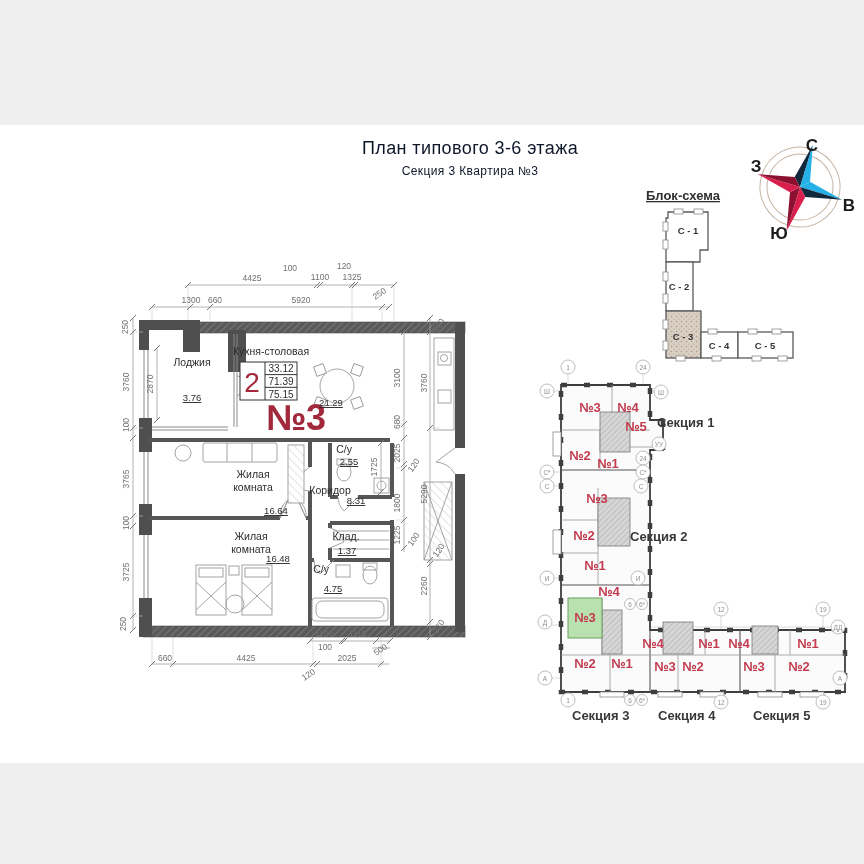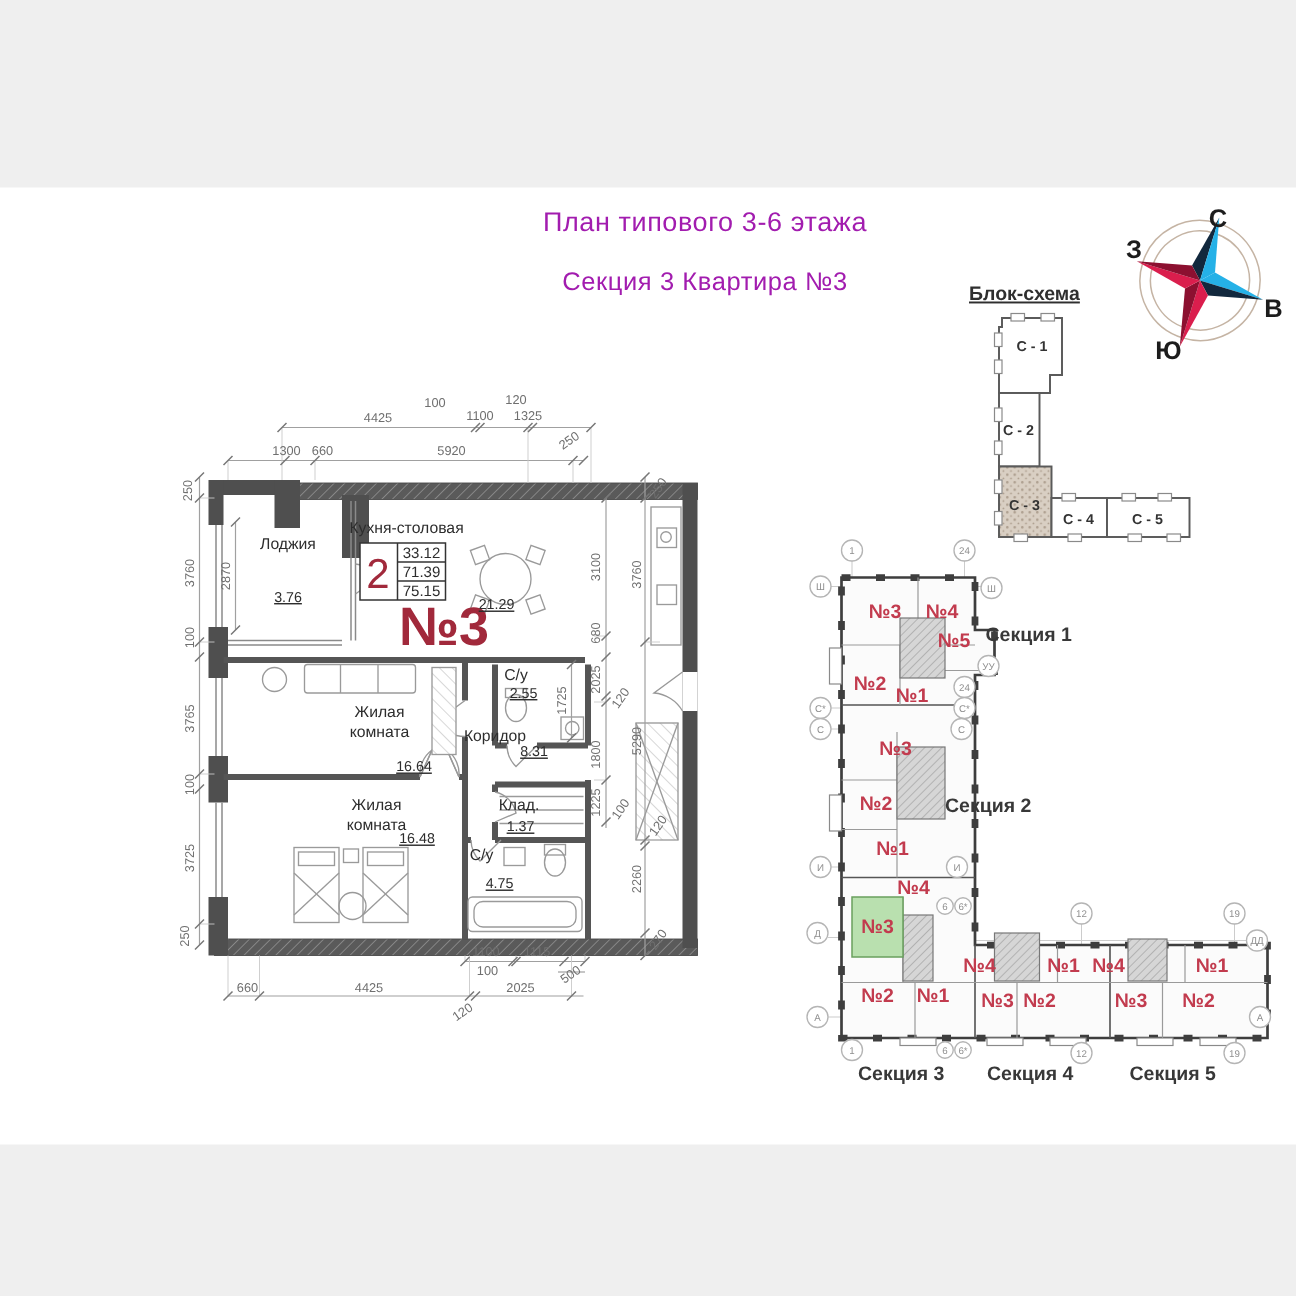--- a/index.html
+++ b/index.html
@@ -1,21 +1,21 @@
 <!DOCTYPE html>
 <html><head>
 <meta charset="utf-8">
 <style>
   html,body{margin:0;padding:0;}
   .page{position:relative;width:864px;height:864px;background:#efefef;overflow:hidden;
         font-family:"Liberation Sans",sans-serif;}
   .content{position:absolute;left:0;top:125px;width:864px;height:638px;background:#ffffff;}
-  .title{position:absolute;left:230px;top:138px;width:480px;text-align:center;color:#a21caf;}
+  .title{position:absolute;left:230px;top:138px;width:480px;text-align:center;color:#0f172a;}
   .title .t1{font-size:18px;letter-spacing:.4px;}
-  .title .t2{font-size:17px;letter-spacing:.4px;margin-top:19px;}
+  .title .t2{font-size:12px;letter-spacing:.4px;margin-top:5px;}
   svg{position:absolute;left:0;top:0;}
   .dim{font-size:8.5px;fill:#6f6f6f;text-anchor:middle;}
   .room{font-size:10.5px;fill:#2d2d2d;text-anchor:middle;}
   .area{font-size:9.5px;fill:#2d2d2d;text-anchor:middle;text-decoration:underline;}
   .apt{font-size:13px;font-weight:bold;fill:#c23b4e;text-anchor:middle;}
   .secL{font-size:13px;font-weight:bold;fill:#383838;}
   .gridTxt{font-size:6.5px;fill:#8f8f8f;text-anchor:middle;}
   .blockTxt{font-size:9.5px;font-weight:bold;fill:#333;text-anchor:middle;}
   .bigno{font-size:36px;font-weight:bold;fill:#a1293b;text-anchor:middle;}
   .infoval{font-size:10px;fill:#2d2d2d;text-anchor:middle;}

